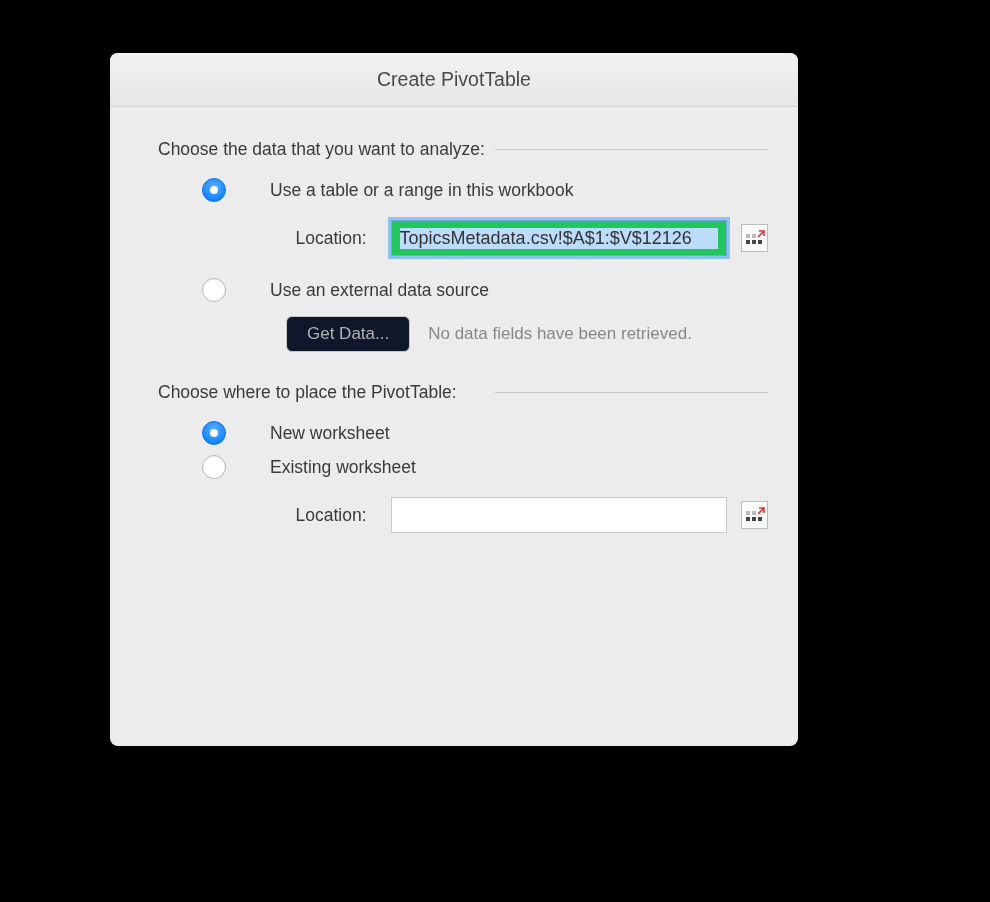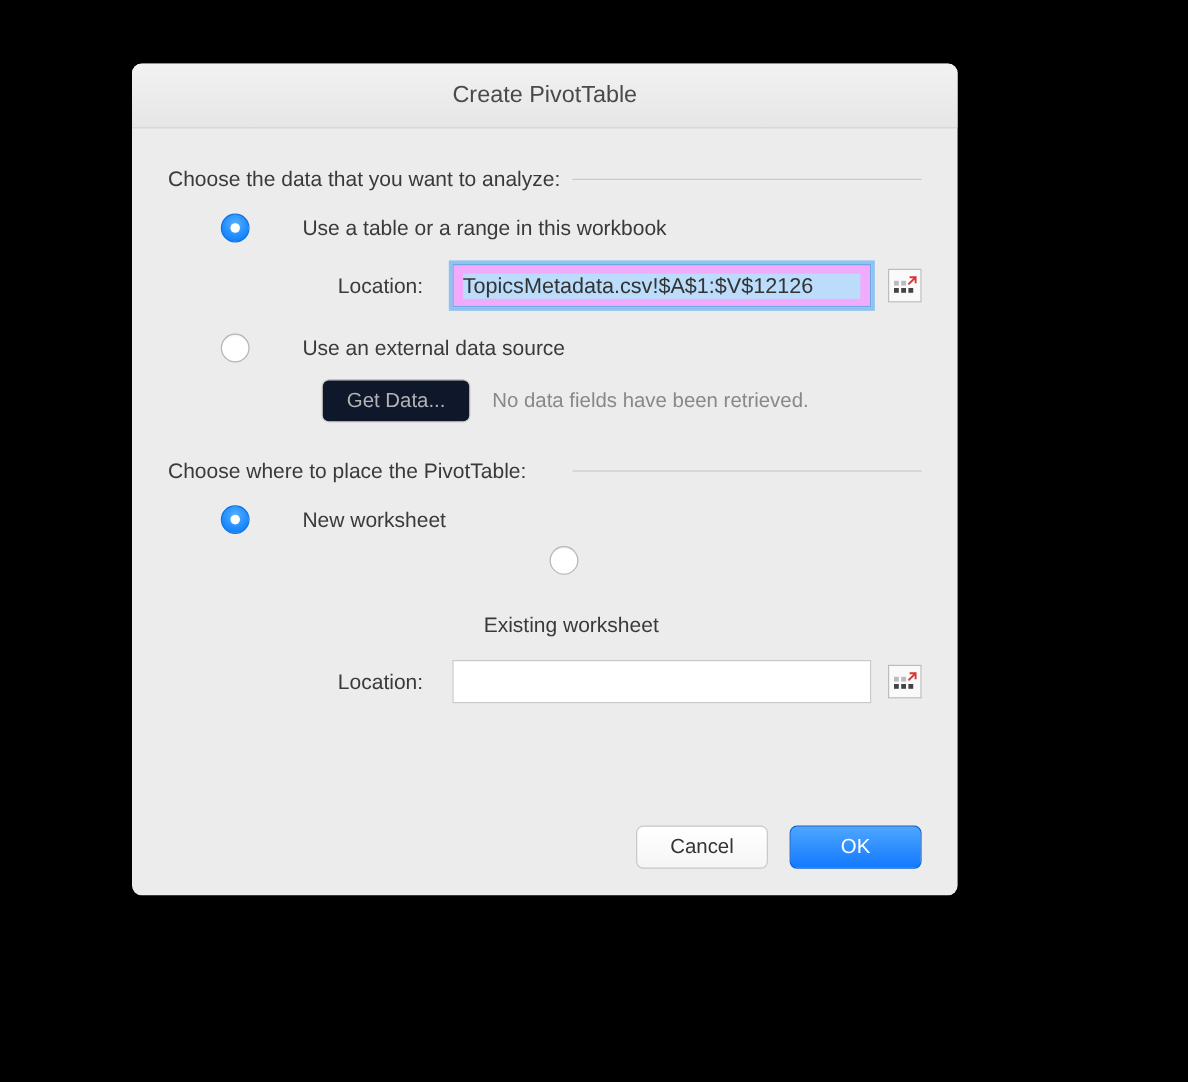--- a/index.html
+++ b/index.html
@@ -22,21 +22,21 @@
   .titlebar {
     height: 53px;
     line-height: 53px;
     text-align: center;
     font-size: 19.5px;
     color: #4a4a4a;
     border-bottom: 1px solid #d4d4d4;
     background: linear-gradient(#f2f2f2, #e6e6e6);
   }
   .content {
-    padding: 32px 30px 20px 30px;
+    padding: 32px 30px 20px 48px;
   }
   .section-heading {
     display: flex;
     align-items: center;
     margin-bottom: 18px;
     font-size: 17.5px;
   }
   .section-heading .text { white-space: nowrap; }
   .section-heading .line {
     flex: 1;
@@ -100,21 +100,21 @@
     font-size: 18px;
     font-family: inherit;
     color: #333;
   }
   .textfield.focused {
     outline: 3px solid #8ec2f2;
     outline-offset: 0;
     border-color: #6fa9df;
   }
   .textfield.seltext {
-    background: #f0abfc;
+    background: #22c55e;
     width: 432px;
   }
   .textfield.seltext span {
     background: #bcdcfb;
   }
   .textfield.wide2 {
     width: 432px;
   }
   .range-btn {
     width: 34px; height: 28px;
@@ -218,21 +218,21 @@
     <div class="section-heading sect2">
       <span class="text">Choose where to place the PivotTable:</span>
       <span class="line"></span>
     </div>
 
     <div class="radio-row">
       <span class="radio checked"></span>
       <span>New worksheet</span>
     </div>
 
-    <div class="radio-row" style="margin-top:8px;flex-direction:column;">
+    <div class="radio-row" style="margin-top:8px;">
       <span class="radio unchecked"></span>
       <span>Existing worksheet</span>
     </div>
 
     <div class="field-row" style="margin-top:18px;">
       <span class="lbl">Location:</span>
       <input type="text" class="textfield wide2" value="" style="">
       <div class="range-btn">
         <svg width="22" height="18" viewBox="0 0 22 18">
           <rect x="2" y="11" width="4" height="4" fill="#444"></rect>
@@ -241,17 +241,13 @@
           <rect x="2" y="5" width="4" height="4" fill="#bbb"></rect>
           <rect x="8" y="5" width="4" height="4" fill="#bbb"></rect>
           <path d="M15 2 L20 2 L20 7" fill="none" stroke="#d33" stroke-width="1.6"></path>
           <path d="M14 8 L20 2" stroke="#d33" stroke-width="1.6"></path>
         </svg>
       </div>
     </div>
 
   </div>
 
-  <div class="footer-btns">
-    <button class="mac-btn secondary">Cancel</button>
-    <button class="mac-btn primary">OK</button>
-  </div>
 </div>
 
 </body></html>

